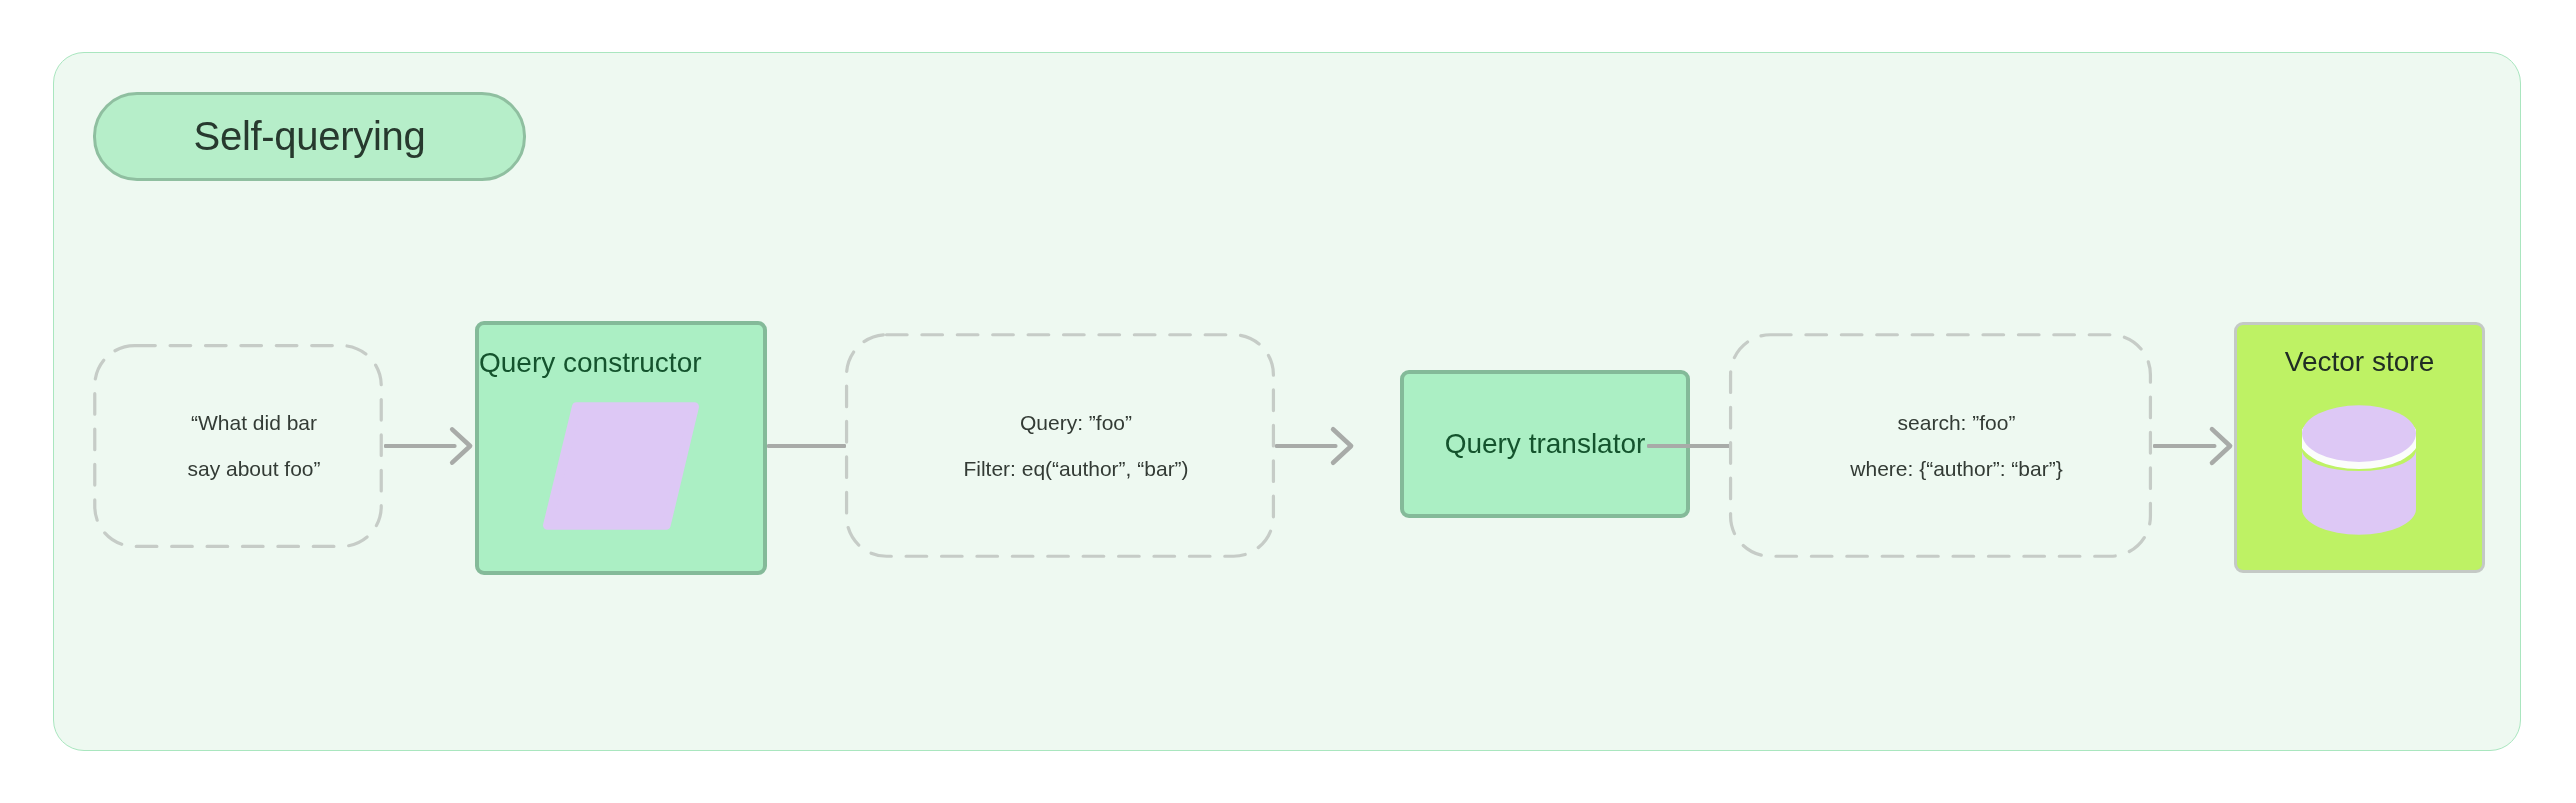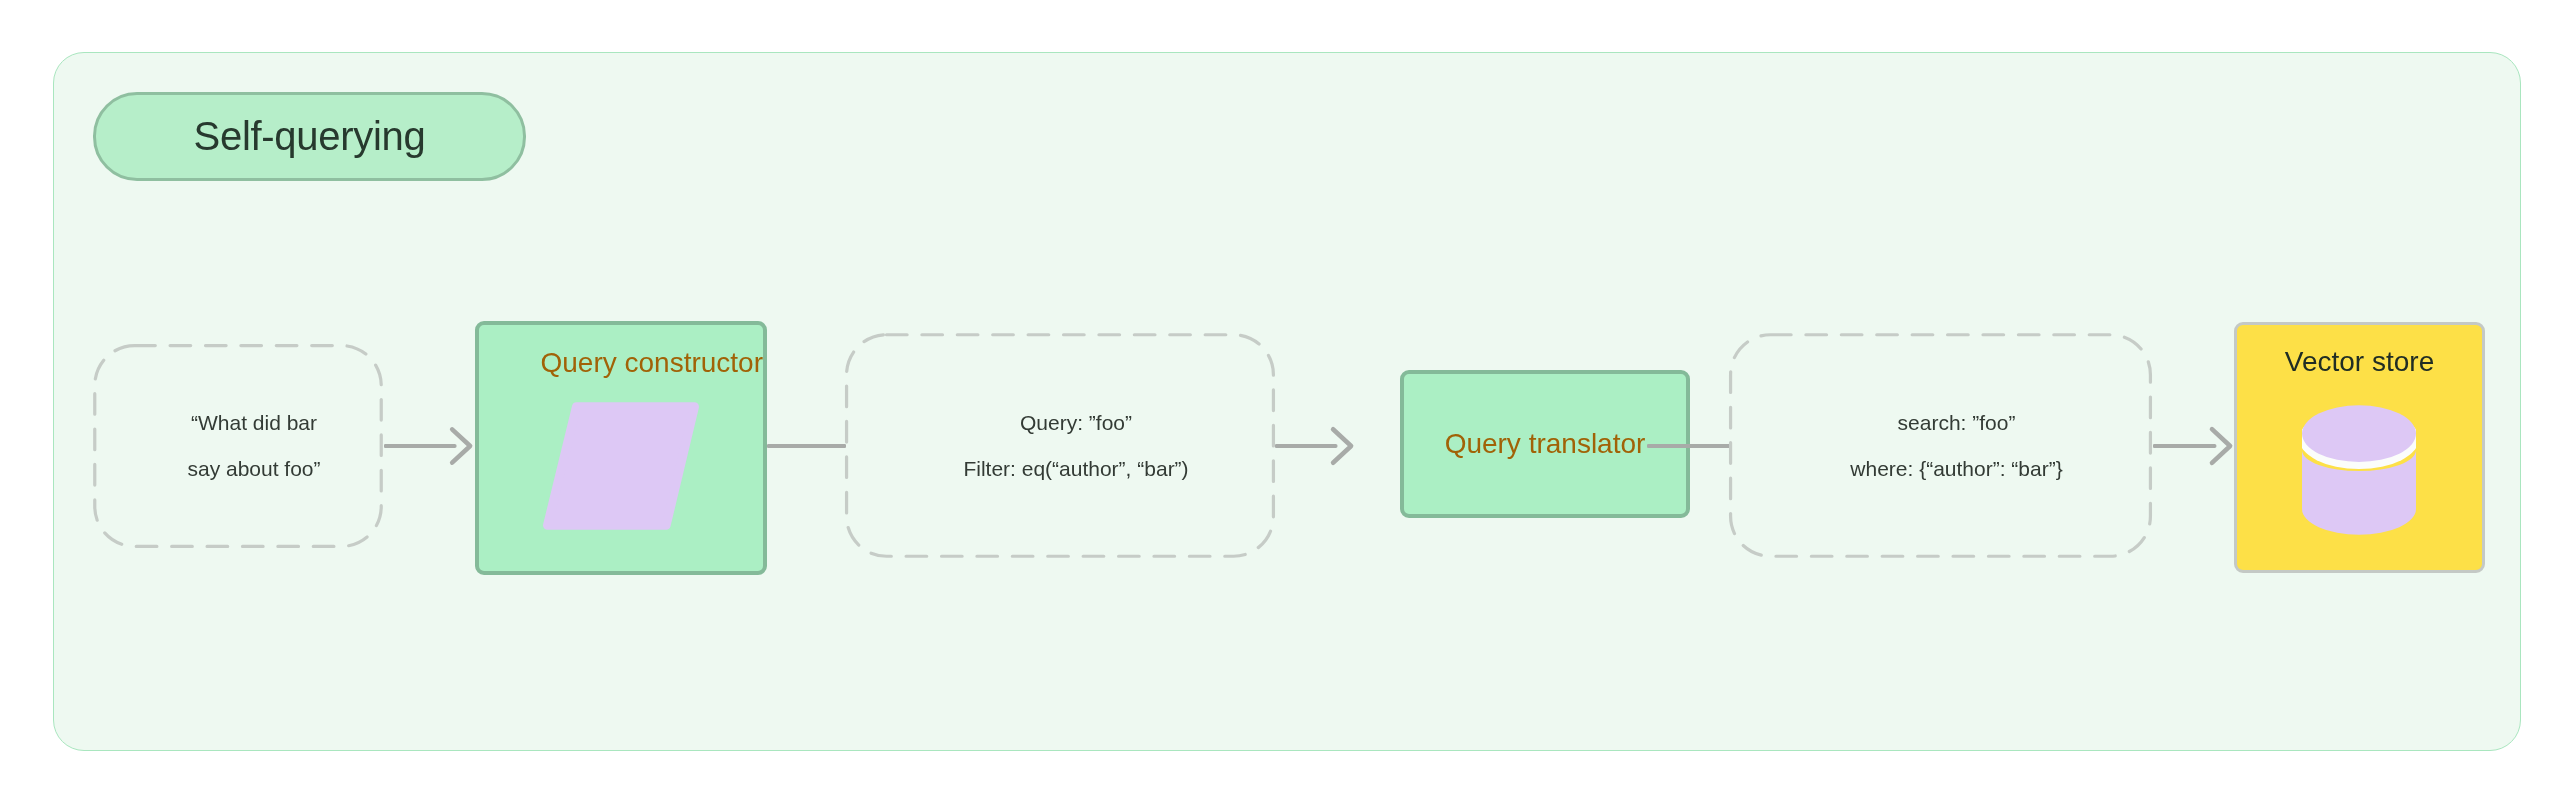--- a/index.html
+++ b/index.html
@@ -66,39 +66,39 @@
     margin-left: 32px;
   }
   .green-box {
     position: absolute;
     box-sizing: border-box;
     background: #abefc4;
     border: 4.5px solid #84ba99;
     border-radius: 9px;
   }
   .green-box .box-title {
-    text-align: right;
+    text-align: left;
     font-size: 28px;
     font-weight: 500;
-    color: #a16207;
+    color: #14532d;
     padding-top: 22px;
     white-space: nowrap;
   }
   .green-box.centered {
     display: flex;
     align-items: center;
     justify-content: center;
   }
   .green-box.centered .box-title {
     padding-top: 0;
   }
   .white-box {
     position: absolute;
     box-sizing: border-box;
-    background: #fde047;
+    background: #bef264;
     border: 3.9px solid #c4c9c5;
     border-radius: 9px;
   }
   .white-box .box-title {
     text-align: center;
     font-size: 28px;
     font-weight: 500;
     color: #202d24;
     padding-top: 20.6px;
     white-space: nowrap;

